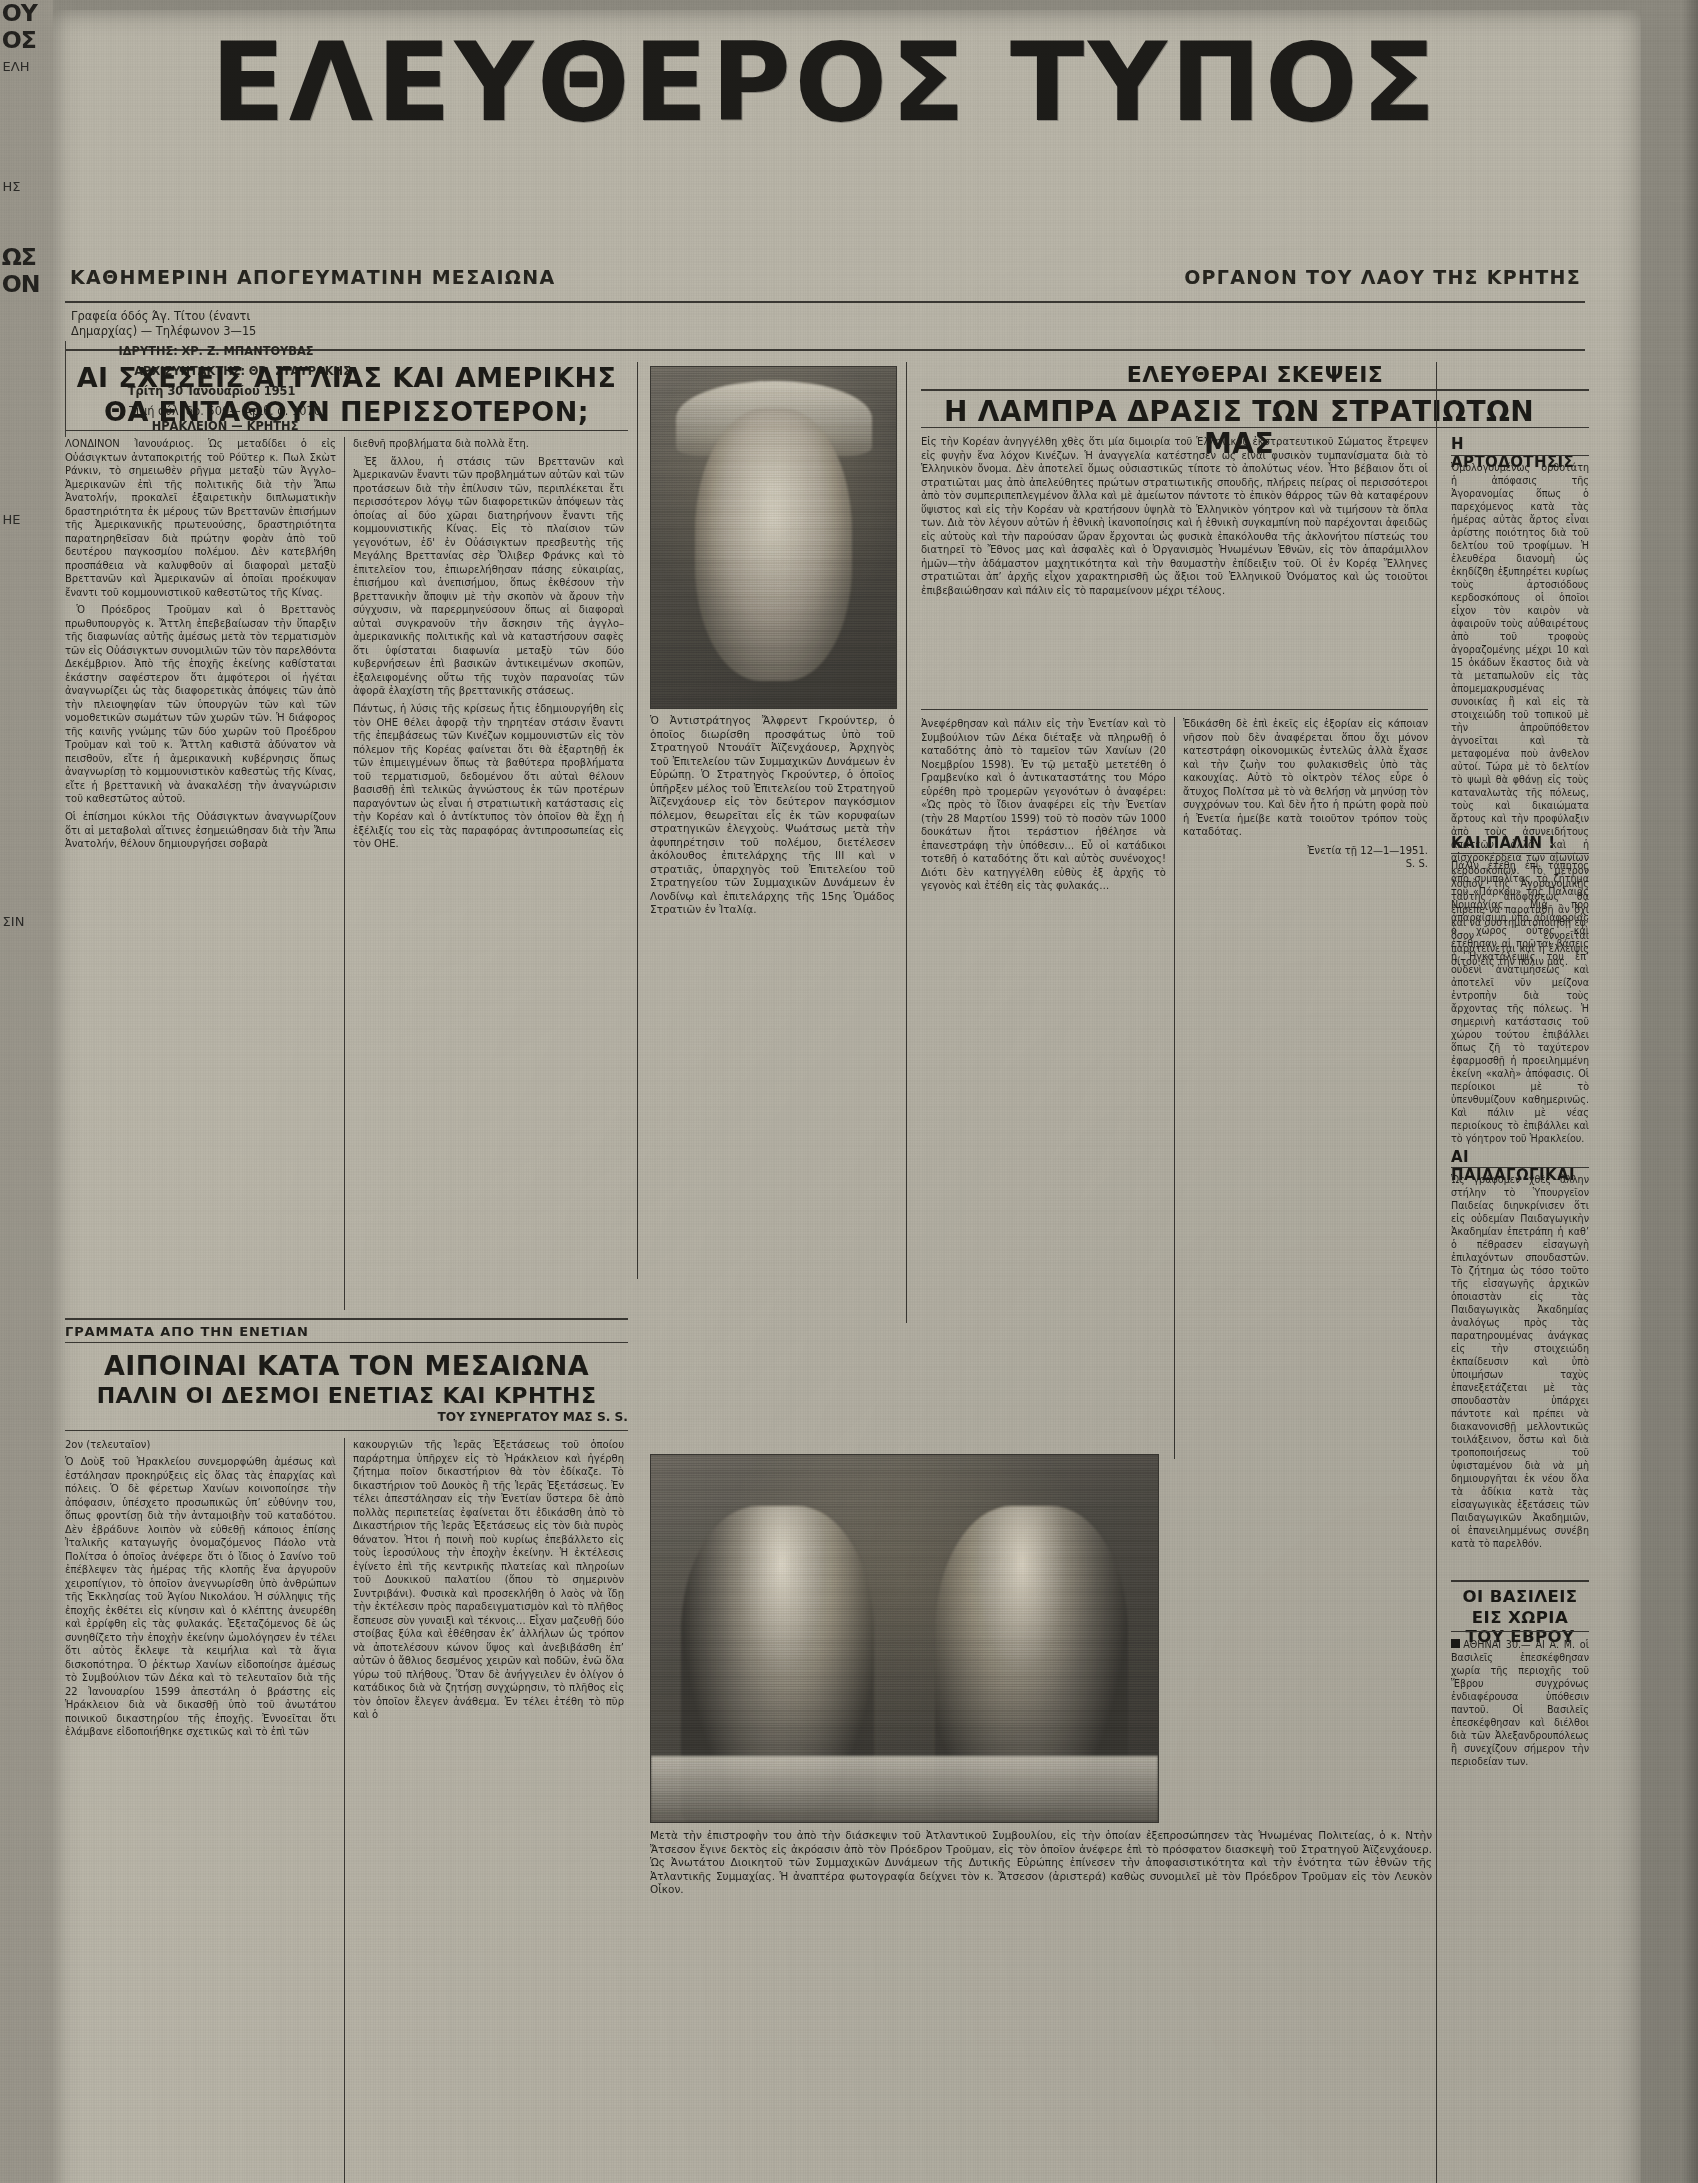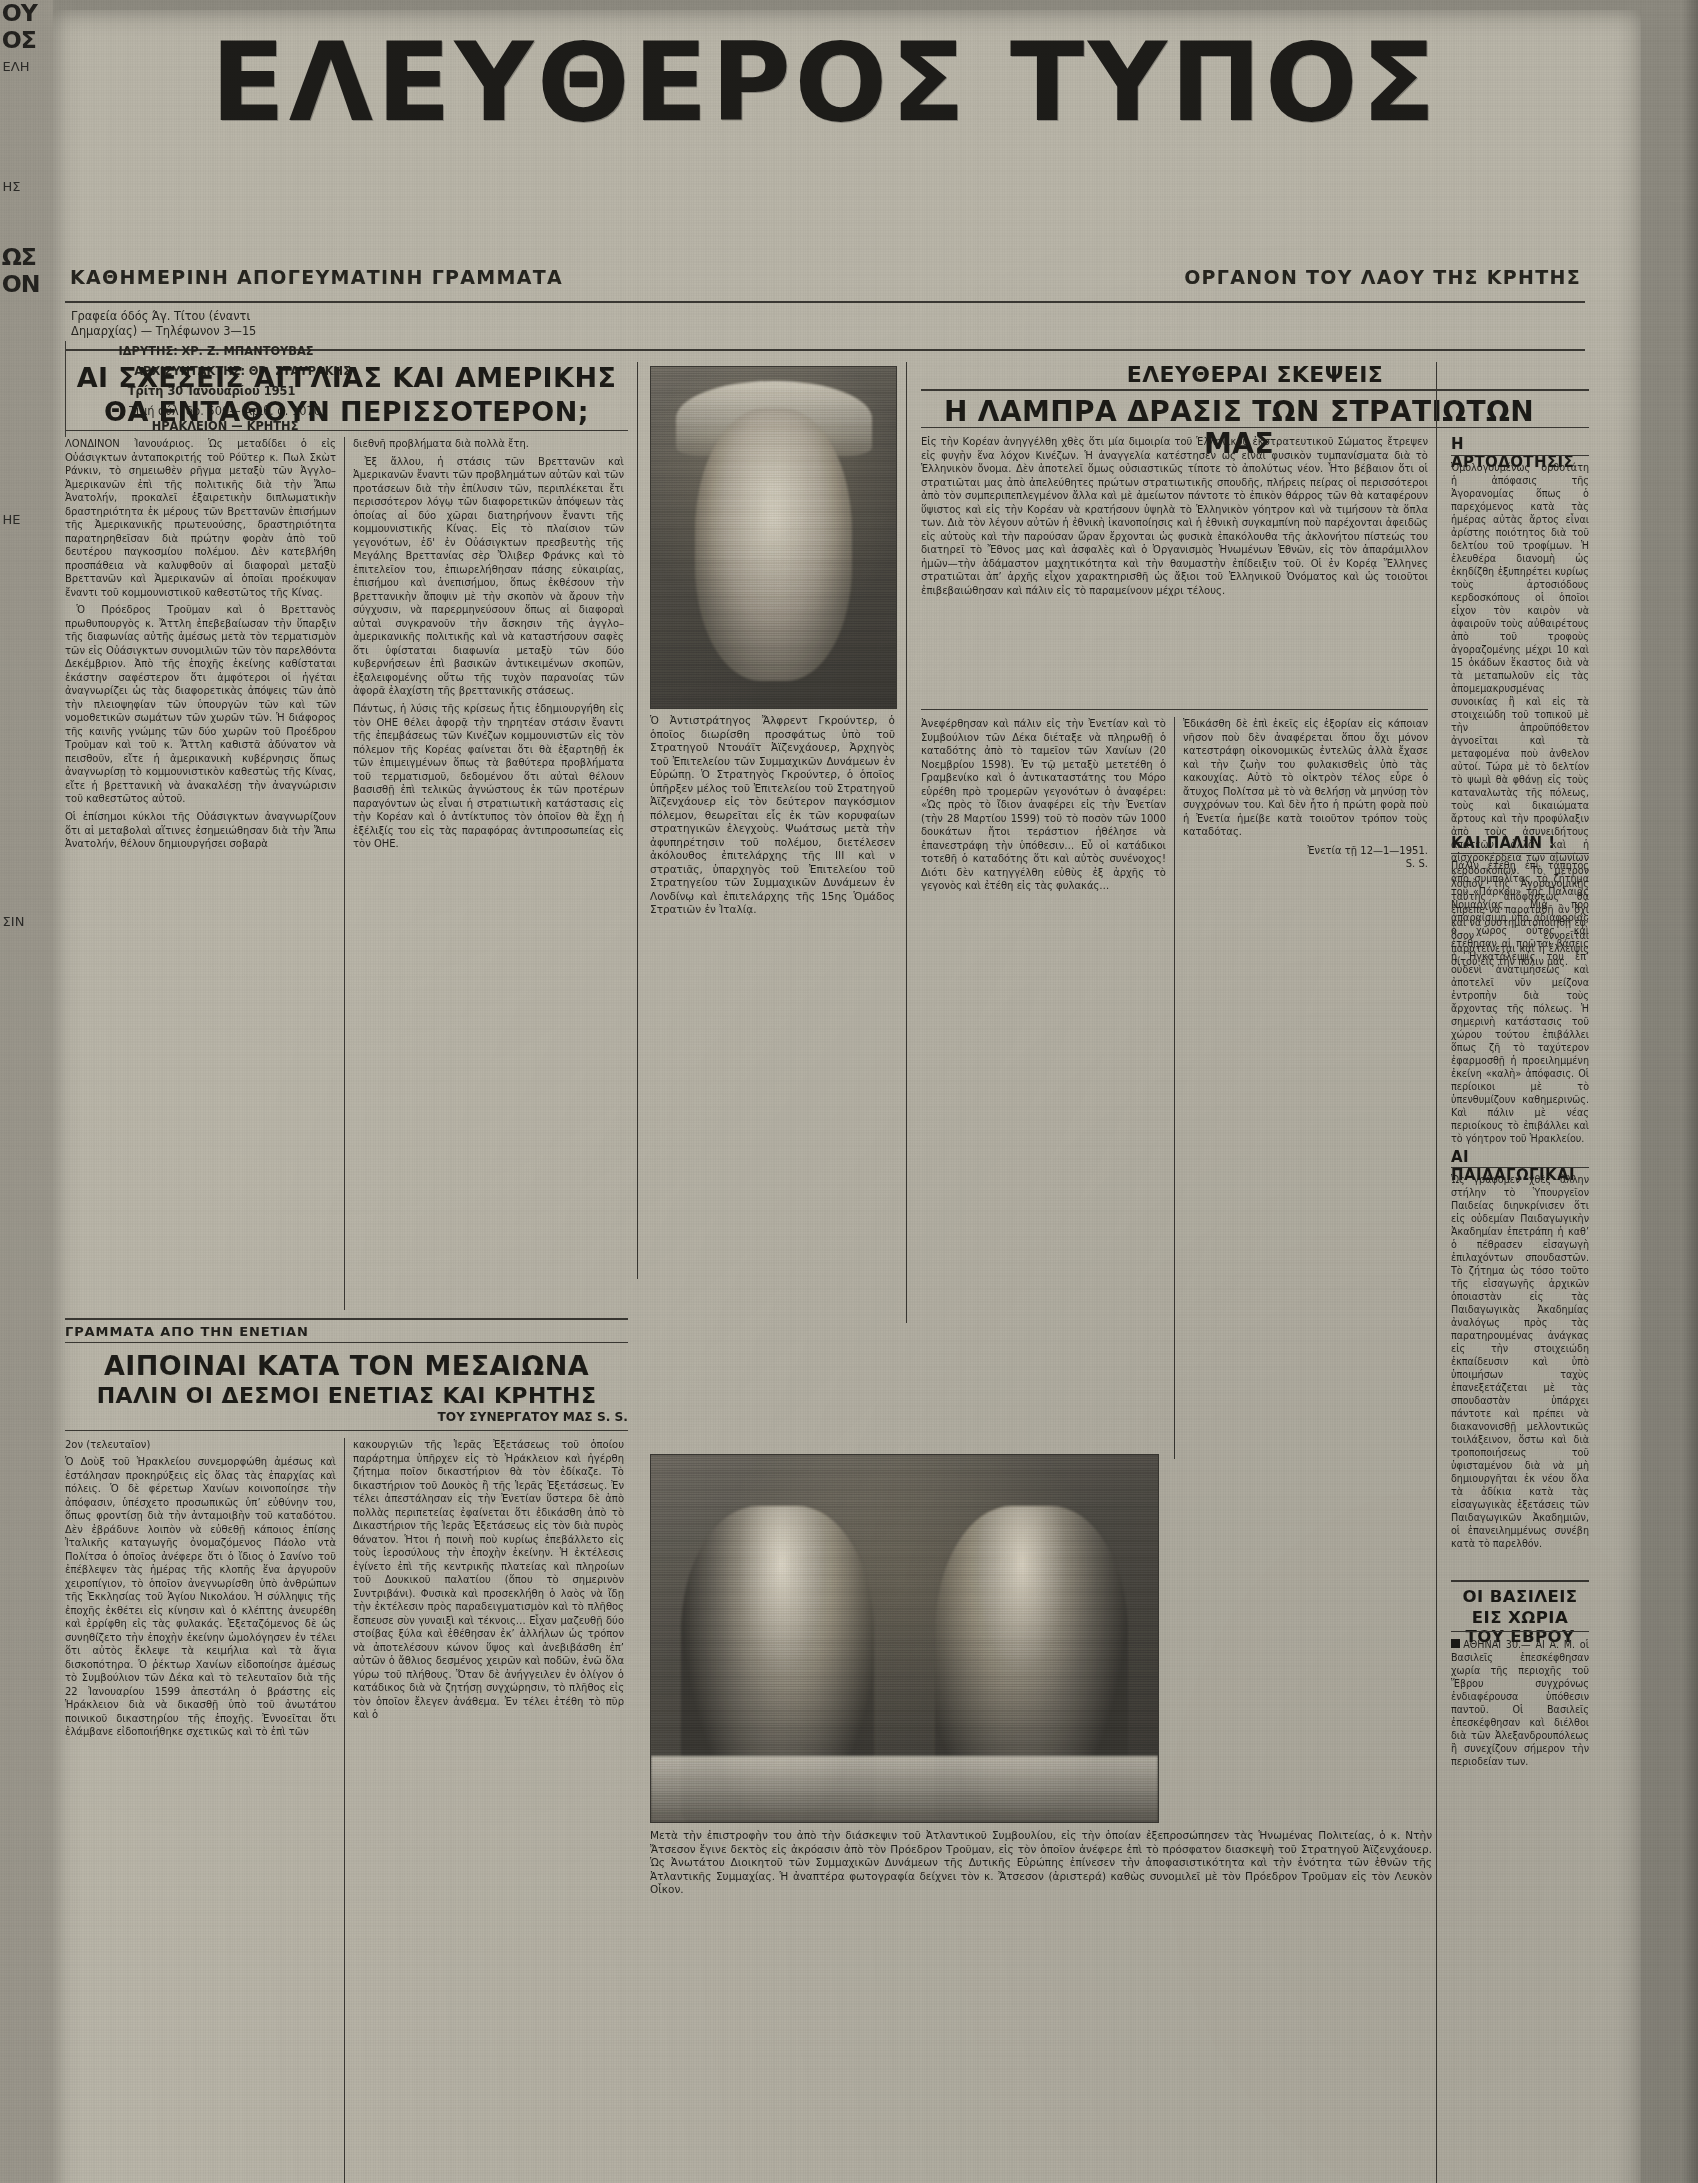--- a/index.html
+++ b/index.html
@@ -266,21 +266,21 @@
     <div class="lsbig">ΟΝ</div>
     <div class="lsline" style="margin-top:218px">ΗΕ</div>
     <div class="lsline" style="margin-top:393px">ΣΙΝ</div>
   </div>
 
   <div class="masthead">
     <div class="title">ΕΛΕΥΘΕΡΟΣ ΤΥΠΟΣ</div>
   </div>
 
   <div class="subrow">
-    <div>ΚΑΘΗΜΕΡΙΝΗ ΑΠΟΓΕΥΜΑΤΙΝΗ ΓΡΑΜΜΑΤΑ</div>
+    <div>ΚΑΘΗΜΕΡΙΝΗ ΑΠΟΓΕΥΜΑΤΙΝΗ ΜΕΣΑΙΩΝΑ</div>
     <div>ΟΡΓΑΝΟΝ ΤΟΥ ΛΑΟΥ ΤΗΣ ΚΡΗΤΗΣ</div>
   </div>
 
   <div class="rule" style="left:65px; top:301px; width:1520px; height:1.7px;"></div>
   <div class="rule" style="left:65px; top:349px; width:1520px; height:1.7px;"></div>
 
   <div class="infobar">
     <div class="ib1">
       <span>Γραφεία όδός  Άγ. Τίτου (έναντι</span>
       <span>Δημαρχίας)  —  Τηλέφωνον 3—15</span>

